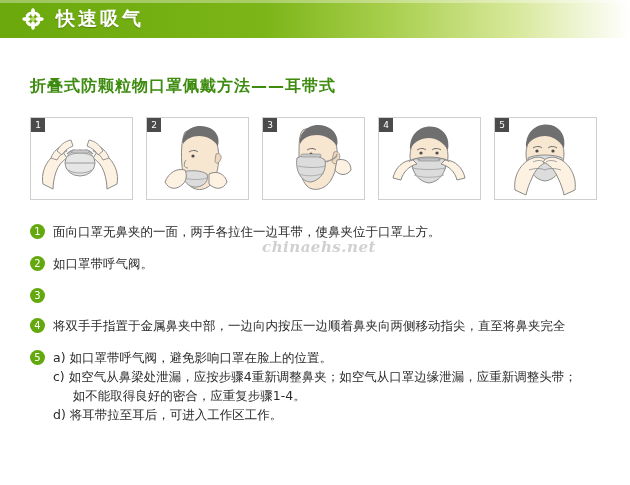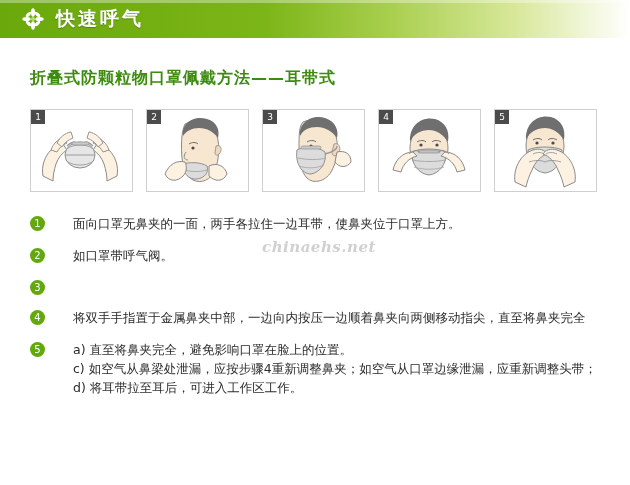--- a/index.html
+++ b/index.html
@@ -49,21 +49,21 @@
     font-family: "DejaVu Sans", "Liberation Sans", sans-serif;
   }
 
   
   .content {
     position: relative;
     padding: 0 24px;
   }
 
   .section-title {
-    margin-top: 30px;
+    margin-top: 38px;
     margin-left: 6px;
     font-size: 16px;
     font-weight: bold;
     color: #3d8b0f;
     letter-spacing: 1px;
   }
 
   
   .steps-row {
     margin-top: 20px;
@@ -119,21 +119,21 @@
     line-height: 15px;
     text-align: center;
     margin-right: 8px;
     margin-top: 2px;
   }
   .inst-body {
     font-size: 12.5px;
     color: #2b2b2b;
     line-height: 19px;
   }
-  .inst-body .line { display: block; white-space: pre; margin-left: 20px; }
+  .inst-body .line { display: block; white-space: pre; }
   .sub-list .line { display: block; white-space: pre; }
 
   
   .watermark {
     position: absolute;
     left: 262px;
     top: 238px;
     font-size: 15px;
     font-style: italic;
     font-weight: bold;
@@ -156,21 +156,21 @@
         <ellipse cx="4.5" cy="11" rx="4.2" ry="2"></ellipse>
         <ellipse cx="17.5" cy="11" rx="4.2" ry="2"></ellipse>
         <ellipse cx="6.5" cy="6.5" rx="3.4" ry="1.6" transform="rotate(-45 6.5 6.5)"></ellipse>
         <ellipse cx="15.5" cy="15.5" rx="3.4" ry="1.6" transform="rotate(-45 15.5 15.5)"></ellipse>
         <ellipse cx="15.5" cy="6.5" rx="3.4" ry="1.6" transform="rotate(45 15.5 6.5)"></ellipse>
         <ellipse cx="6.5" cy="15.5" rx="3.4" ry="1.6" transform="rotate(45 6.5 15.5)"></ellipse>
         <circle cx="11" cy="11" r="2.1" fill="#b9dd66"></circle>
       </g>
     </svg>
   </div>
-  <div class="header-title">快速呼气</div>
+  <div class="header-title">快速吸气</div>
 </div>
 
 <div class="content">
 
   <div class="section-title">折叠式防颗粒物口罩佩戴方法——耳带式</div>
 
   <div class="steps-row">
 
     <div class="step-fig">
       <div class="step-badge">1</div>
@@ -318,22 +318,23 @@
       <div class="inst-num">4</div>
       <div class="inst-body">
         <span class="line">将双手手指置于金属鼻夹中部，一边向内按压一边顺着鼻夹向两侧移动指尖，直至将鼻夹完全</span>
       </div>
     </div>
 
     <div class="inst">
       <div class="inst-num">5</div>
       <div class="inst-body">
         <span class="sub-list">
-          <span class="line">a) 直至将鼻夹完全，避免影响口罩在脸上的位置。</span>
+          <span class="line">a) 如口罩带呼气阀，避免影响口罩在脸上的位置。</span>
           <span class="line">c) 如空气从鼻梁处泄漏，应按步骤4重新调整鼻夹；如空气从口罩边缘泄漏，应重新调整头带；</span>
+          <span class="line">     如不能取得良好的密合，应重复步骤1-4。</span>
           <span class="line">d) 将耳带拉至耳后，可进入工作区工作。</span>
         </span>
       </div>
     </div>
 
   </div>
 </div>
 
 <div class="watermark">chinaehs.net</div>
 

